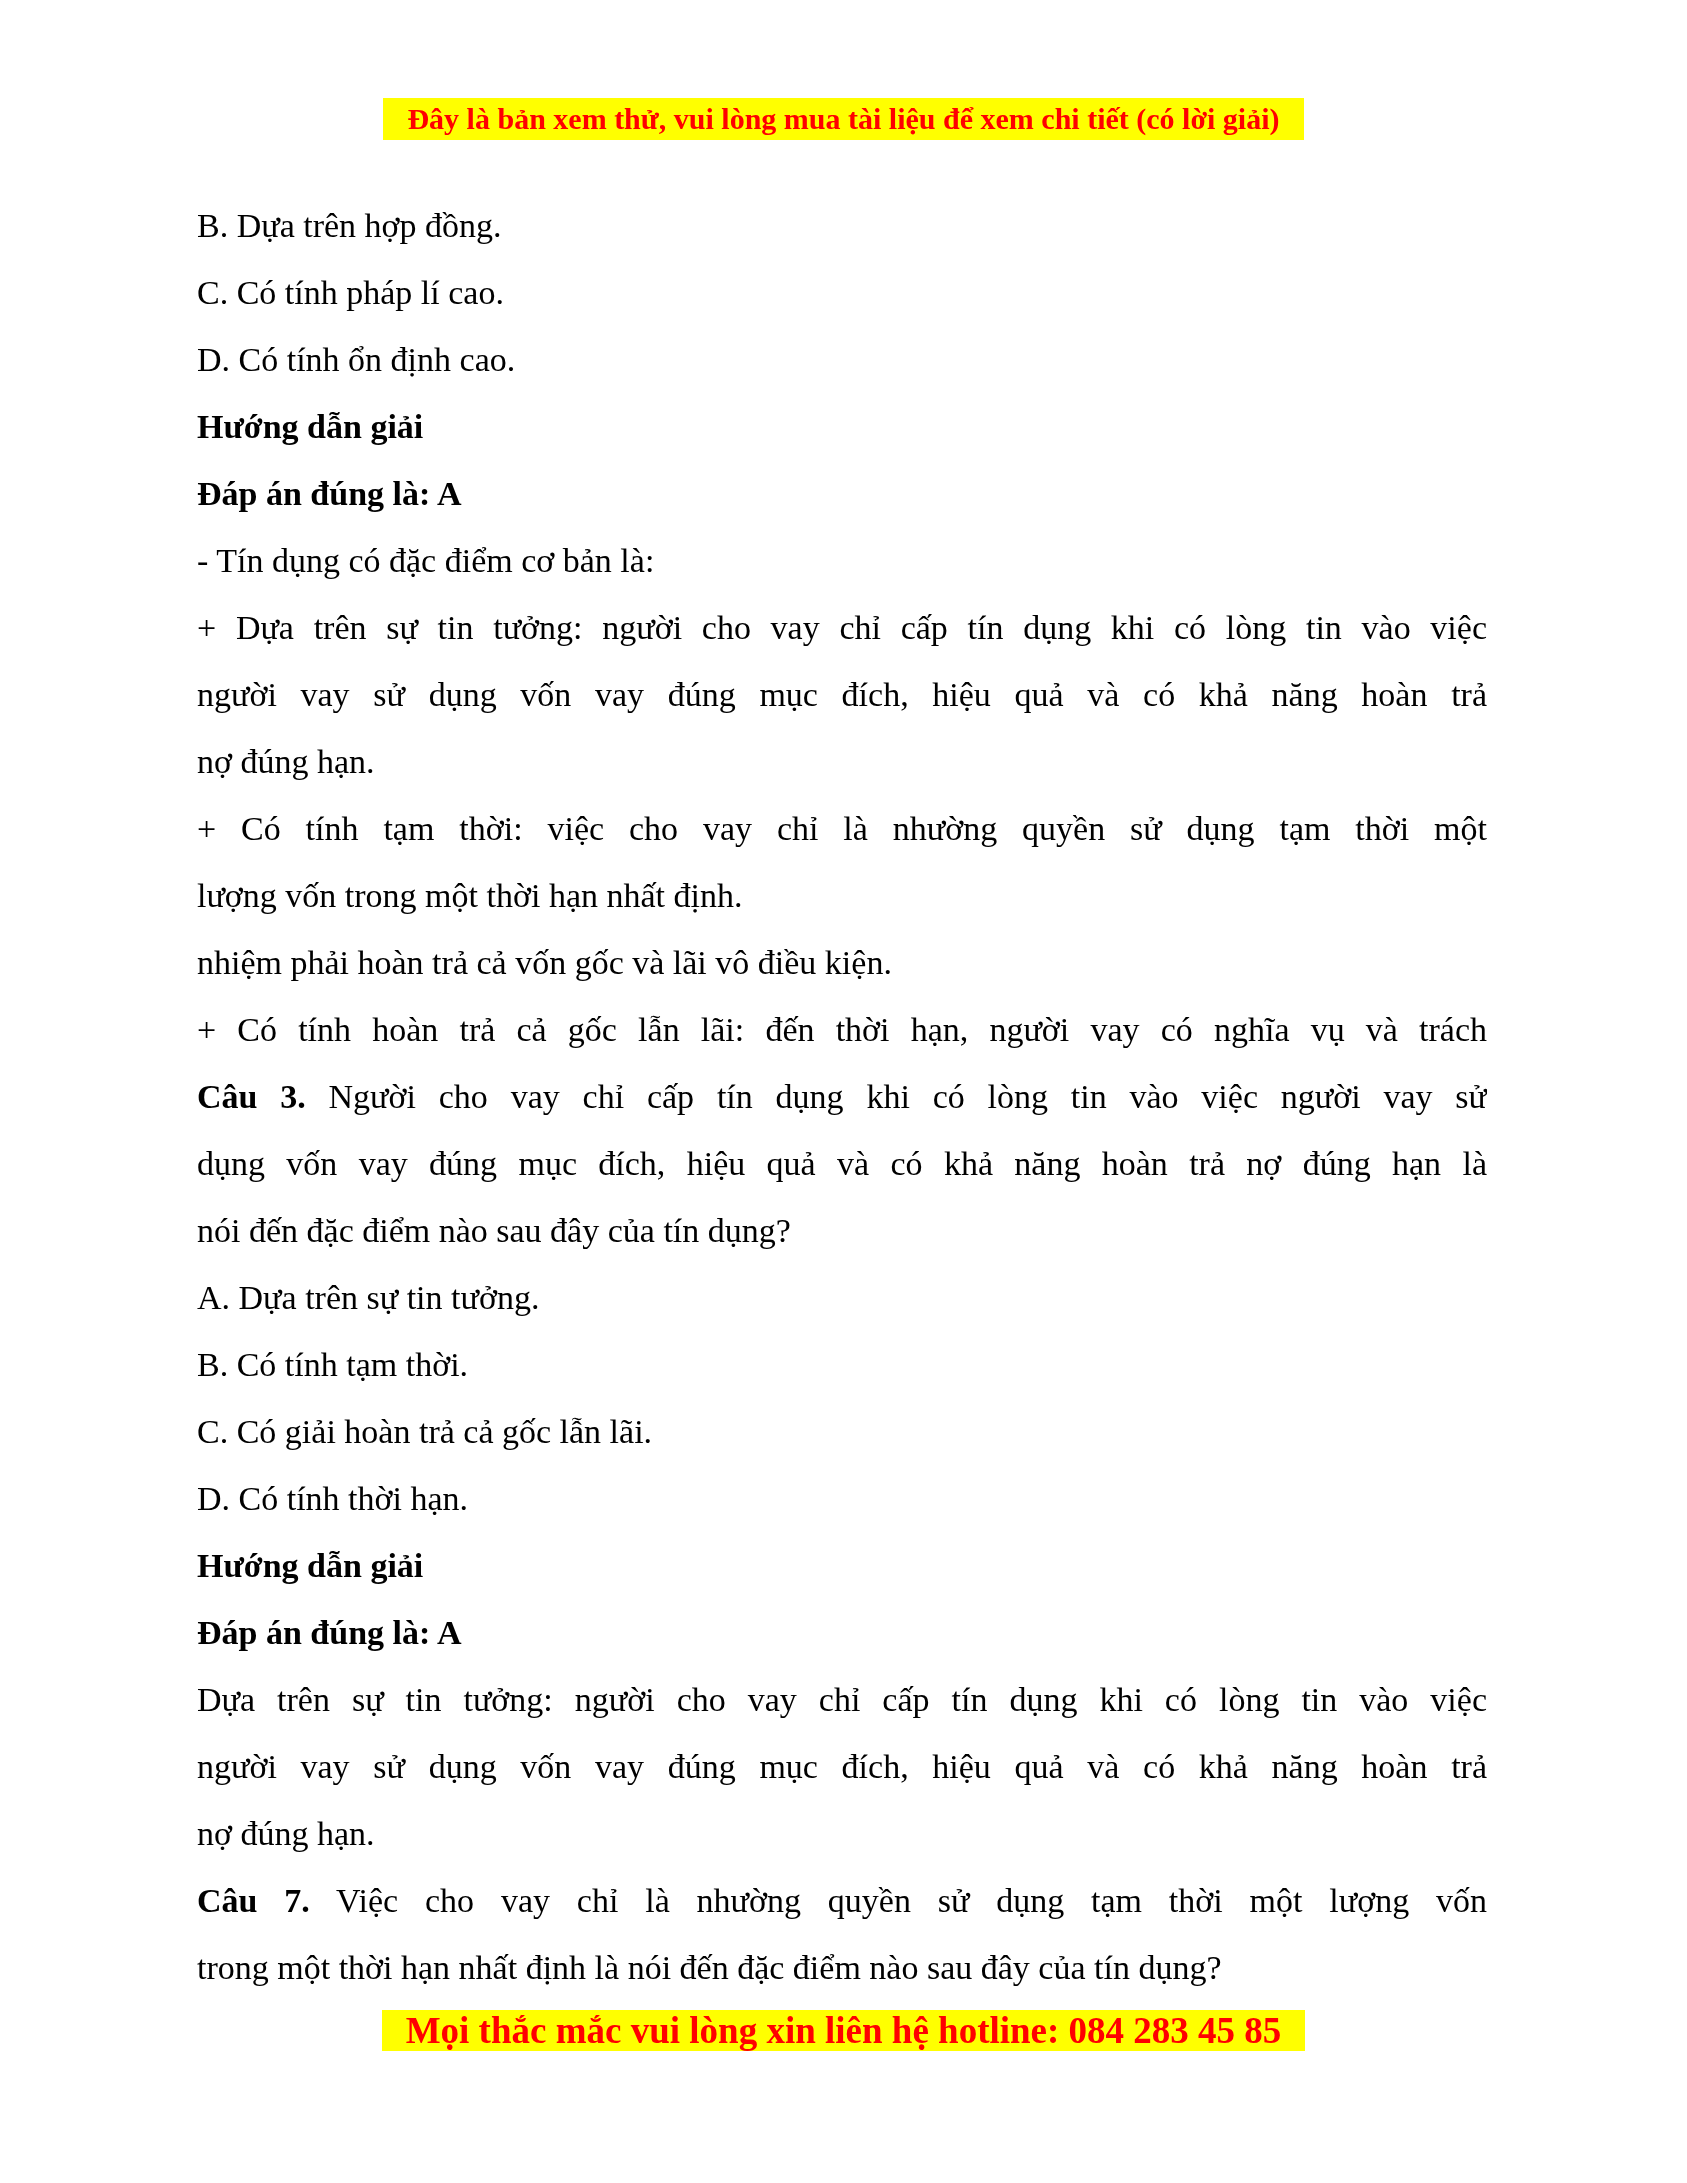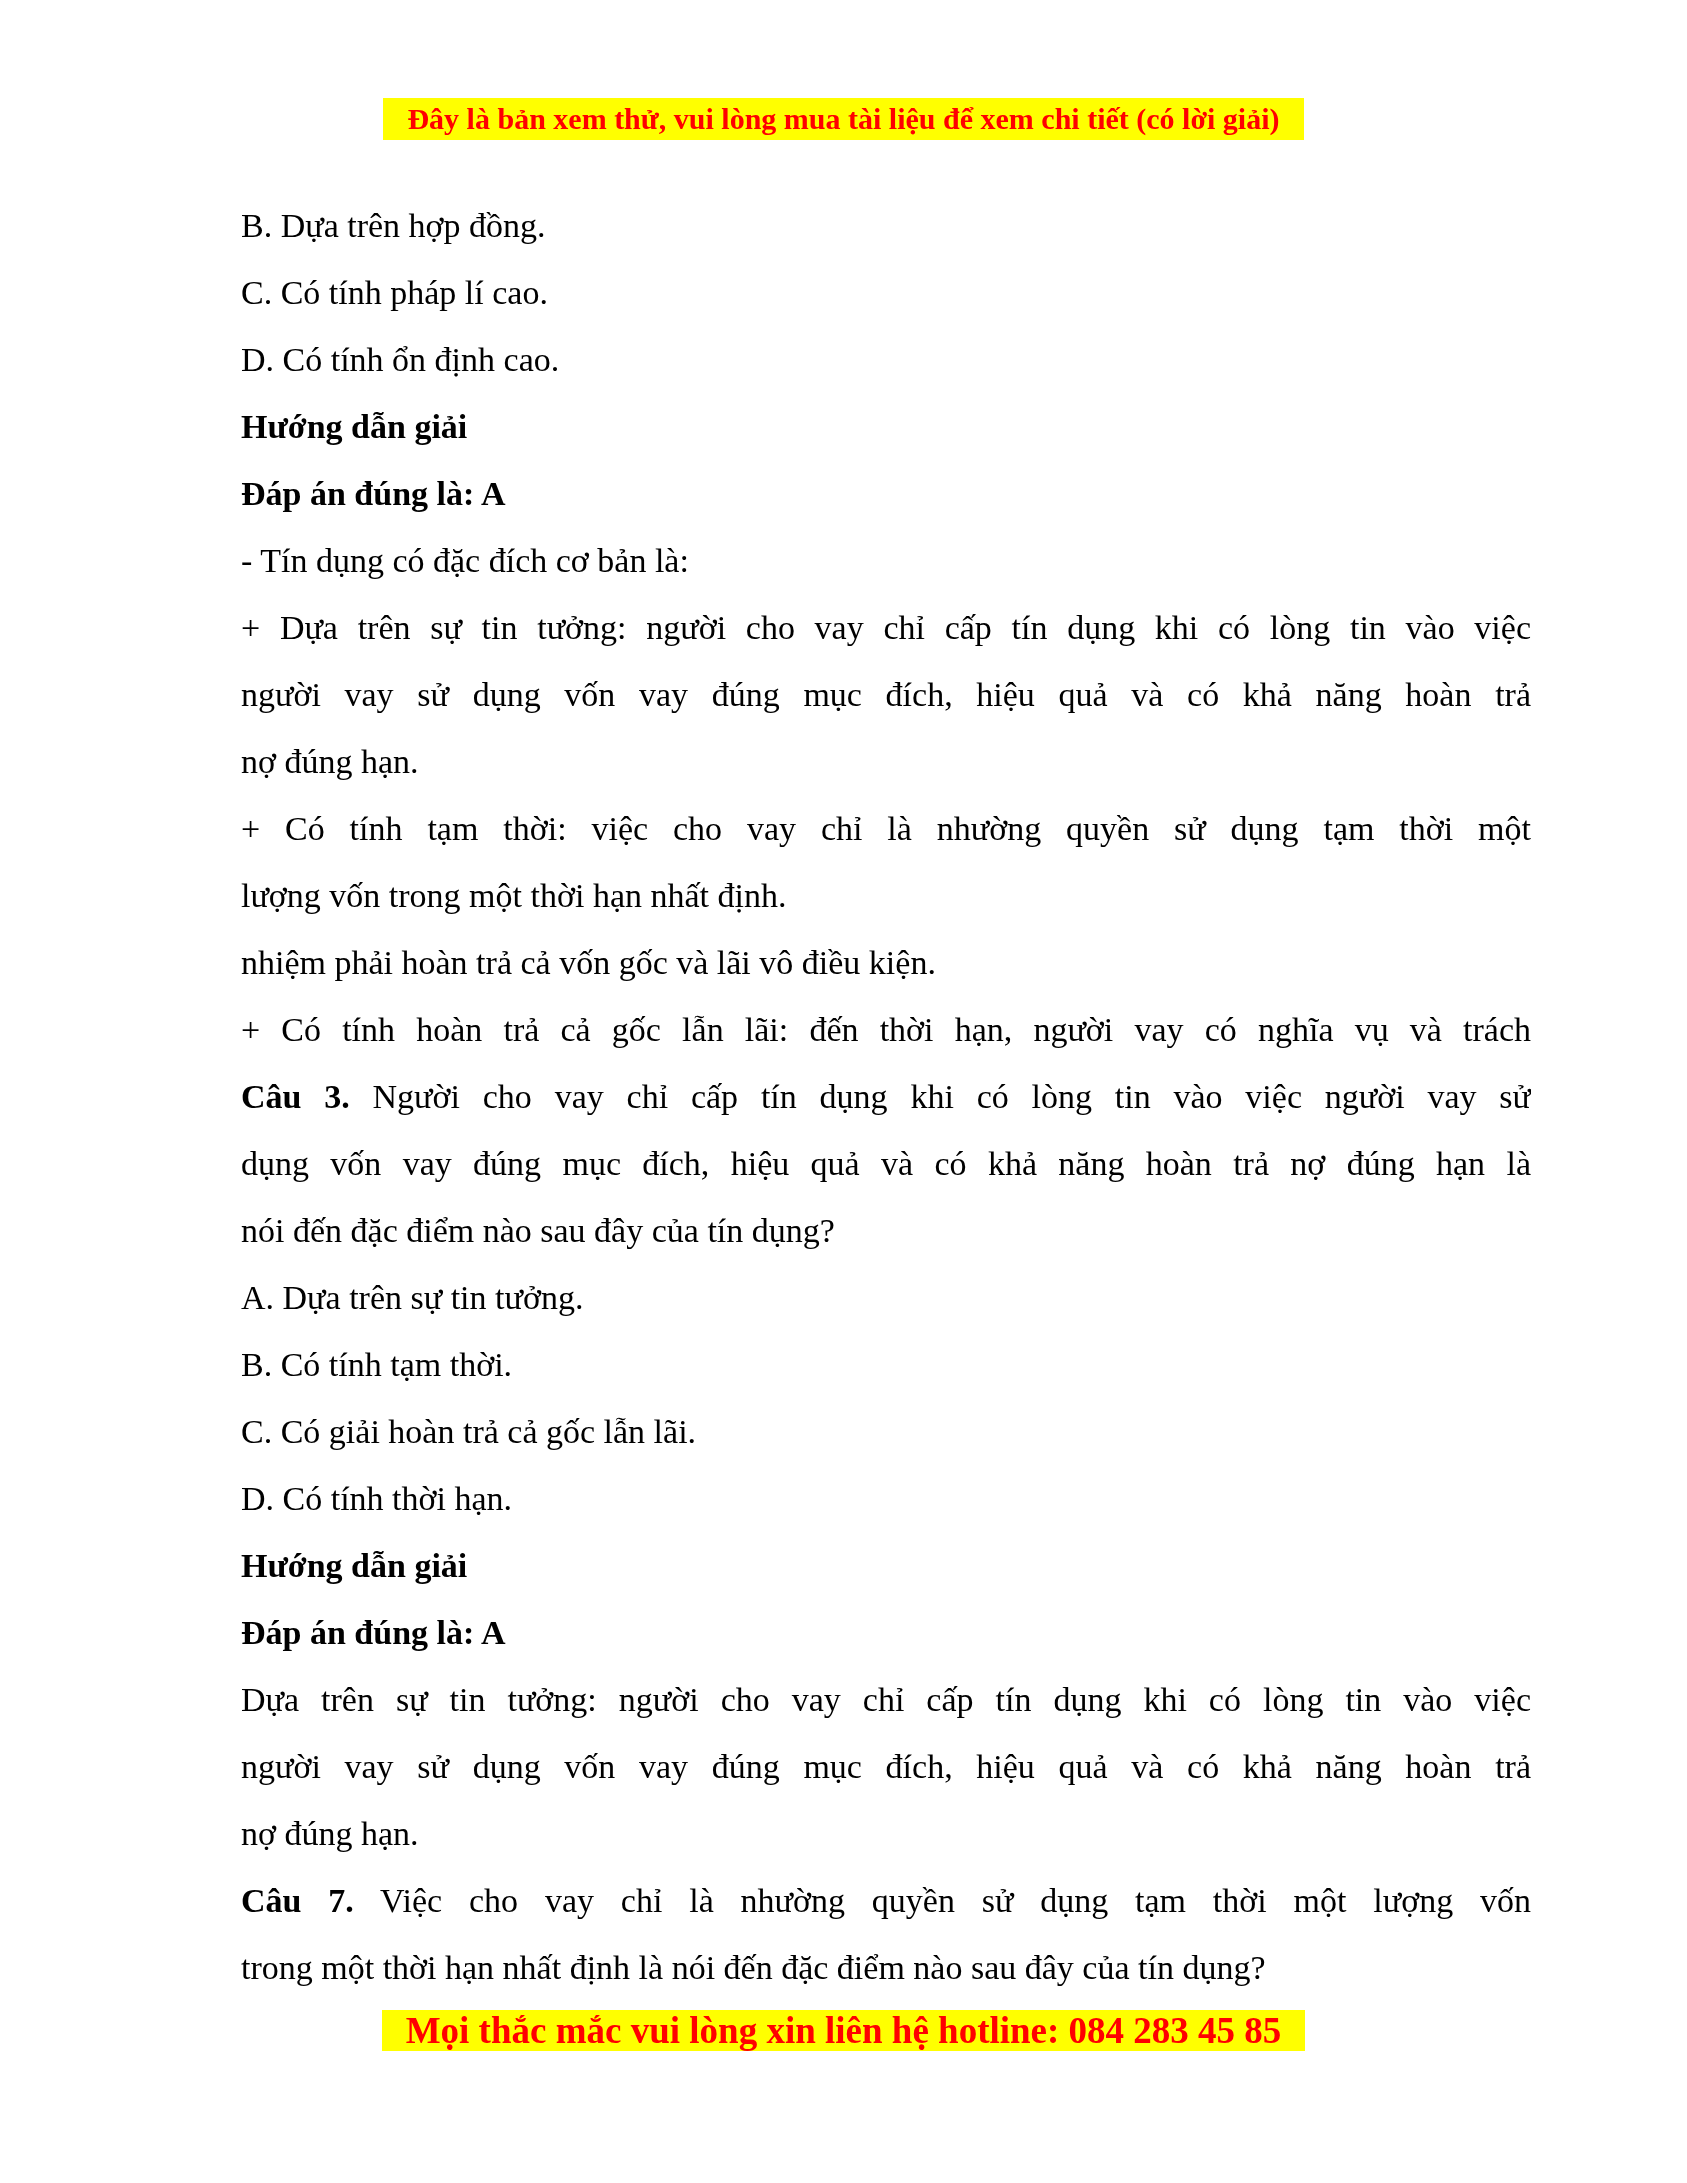--- a/index.html
+++ b/index.html
@@ -31,21 +31,20 @@
     padding: 0 24px;
   }
   .banner-row.top .banner    { font-size: 30px; line-height: 42px; }
   .banner-row.bottom .banner { font-size: 37px; line-height: 41px; }
 
   .doc {
     position: absolute;
     left: 197px;
     top: 192px;
     width: 1290px;
-    margin-left: 44px;
   }
   .ln {
     margin: 0;
     padding: 0;
     height: 67px;
     line-height: 67px;
     font-size: 34px;
     text-align: left;
     white-space: nowrap;
   }
@@ -63,21 +62,21 @@
 <div class="banner-row top">
   <span class="banner">Đây là bản xem thử, vui lòng mua tài liệu để xem chi tiết (có lời giải)</span>
 </div>
 
 <div class="doc">
   <p class="ln">B. Dựa trên hợp đồng.</p>
   <p class="ln">C. Có tính pháp lí cao.</p>
   <p class="ln">D. Có tính ổn định cao.</p>
   <p class="ln b">Hướng dẫn giải</p>
   <p class="ln b">Đáp án đúng là: A</p>
-  <p class="ln">- Tín dụng có đặc đích cơ bản là:</p>
+  <p class="ln">- Tín dụng có đặc điểm cơ bản là:</p>
   <p class="ln j">+ Dựa trên sự tin tưởng: người cho vay chỉ cấp tín dụng khi có lòng tin vào việc</p>
   <p class="ln j">người vay sử dụng vốn vay đúng mục đích, hiệu quả và có khả năng hoàn trả</p>
   <p class="ln">nợ đúng hạn.</p>
   <p class="ln j">+ Có tính tạm thời: việc cho vay chỉ là nhường quyền sử dụng tạm thời một</p>
   <p class="ln">lượng vốn trong một thời hạn nhất định.</p>
   <p class="ln">nhiệm phải hoàn trả cả vốn gốc và lãi vô điều kiện.</p>
   <p class="ln j">+ Có tính hoàn trả cả gốc lẫn lãi: đến thời hạn, người vay có nghĩa vụ và trách</p>
   <p class="ln j"><span class="b">Câu 3.</span><span> Người cho vay chỉ cấp tín dụng khi có lòng tin vào việc người vay sử</span></p>
   <p class="ln j">dụng vốn vay đúng mục đích, hiệu quả và có khả năng hoàn trả nợ đúng hạn là</p>
   <p class="ln">nói đến đặc điểm nào sau đây của tín dụng?</p>

